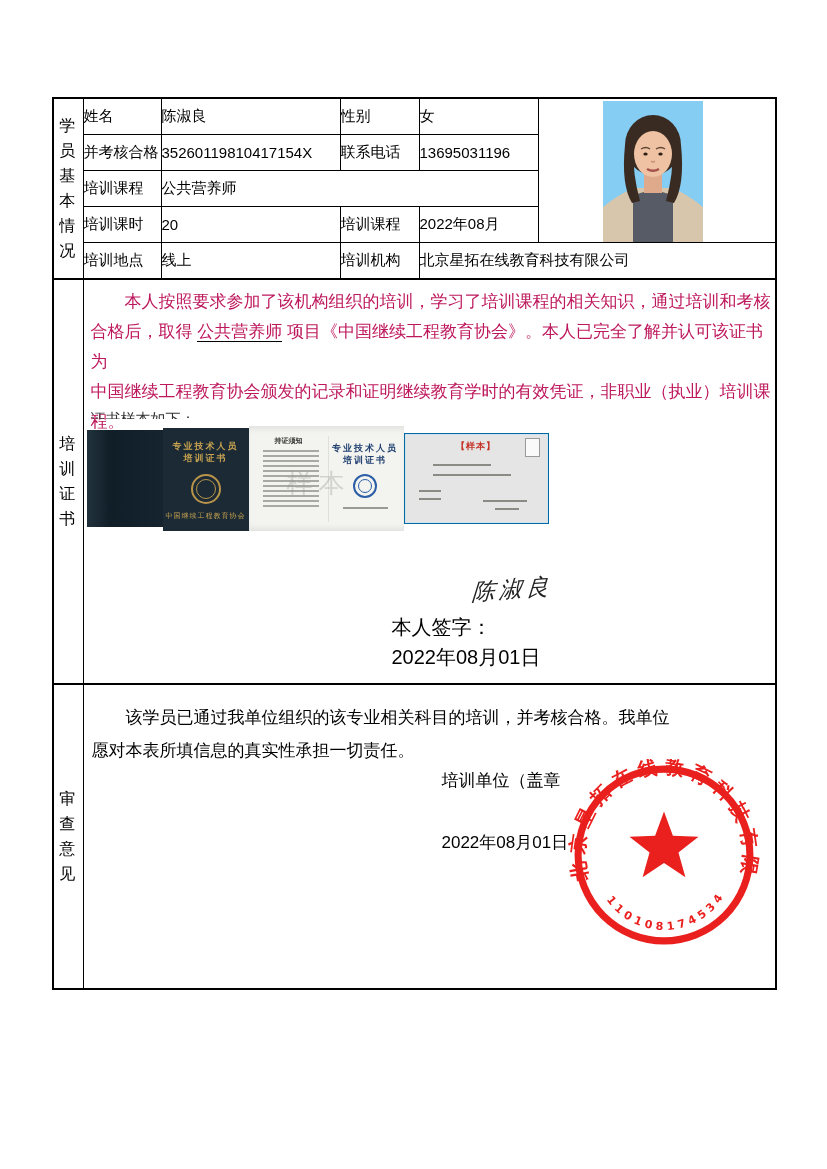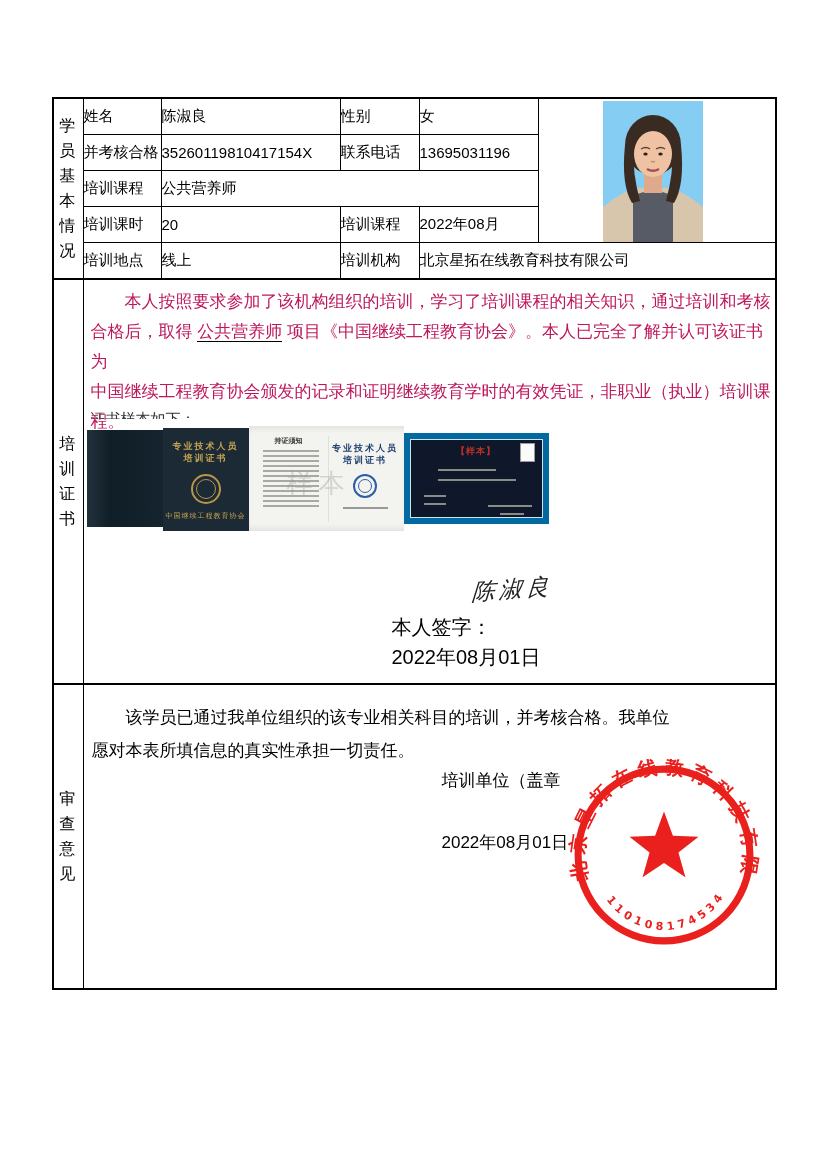--- a/index.html
+++ b/index.html
@@ -43,21 +43,21 @@
   .c3 { position:absolute; left:162px; top:0; width:155px; height:105px; background:#f3f3ef; box-shadow:inset 0 6px 6px -4px #ddd, inset 0 -6px 6px -4px #ddd; }
   .c3 .pageL { position:absolute; left:4px; top:10px; width:72px; height:86px; }
   .c3 .pageR { position:absolute; right:2px; top:10px; width:74px; height:86px; text-align:center; border-left:1px solid #e0e0da; }
   .c3 .ntitle { text-align:center; font-size:7px; font-weight:700; color:#333; margin-bottom:4px; }
   .c3 .tline { height:2px; background:#a9a9a4; margin:3px 6px 0 10px; }
   .c3 .btitle { margin-top:6px; font-size:9px; line-height:12px; color:#1e3e70; font-weight:700; letter-spacing:2px; }
   .c3 .seal { width:24px; height:24px; margin:8px auto 0; border:2px solid #2c5ea8; border-radius:50%; position:relative; }
   .c3 .seal:before { content:""; position:absolute; inset:3px; border:1px solid #2c5ea8; border-radius:50%; }
   .c3 .bline { height:2px; background:#9a9a94; margin:9px 14px 0; }
   .c3 .wmark { position:absolute; left:38px; top:40px; font-size:26px; color:rgba(150,150,145,.35); letter-spacing:6px; }
-  .c4 { position:absolute; left:317px; top:7px; width:145px; height:91px; background:#0f172a; border:6px solid #0369a1; box-shadow:inset 0 0 0 1px #cfe4ef;padding-left:16px; }
+  .c4 { position:absolute; left:317px; top:7px; width:145px; height:91px; background:#e5e5e5; border:1px solid #0369a1; box-shadow:inset 0 0 0 1px #cfe4ef;padding-left:16px; }
   .c4 .stag { position:absolute; left:0; right:0; top:6px; text-align:center; font-size:9px; font-weight:700; color:#c43026; letter-spacing:1px; }
   .c4 .pbox { position:absolute; right:8px; top:4px; width:15px; height:19px; border:1px solid #9a9a9a; background:#fafafa; }
   .c4 .fline { position:absolute; height:2px; background:#8b8b85; }
   .stamp-sig { position:absolute; font-size:23px; color:#222; font-style:italic; transform:rotate(-4deg) skewX(-8deg); letter-spacing:4px; }
   .signlab, .signdate { position:absolute; font-size:20px; color:#000; }
 
   
   .rpara { position:absolute; left:8px; top:16px; width:652px; font-size:17px; line-height:33px; color:#000; }
   .rpara .indent { text-indent:2em; }
   .unitlab { position:absolute; left:358px; top:84px; font-size:17px; color:#000; }

